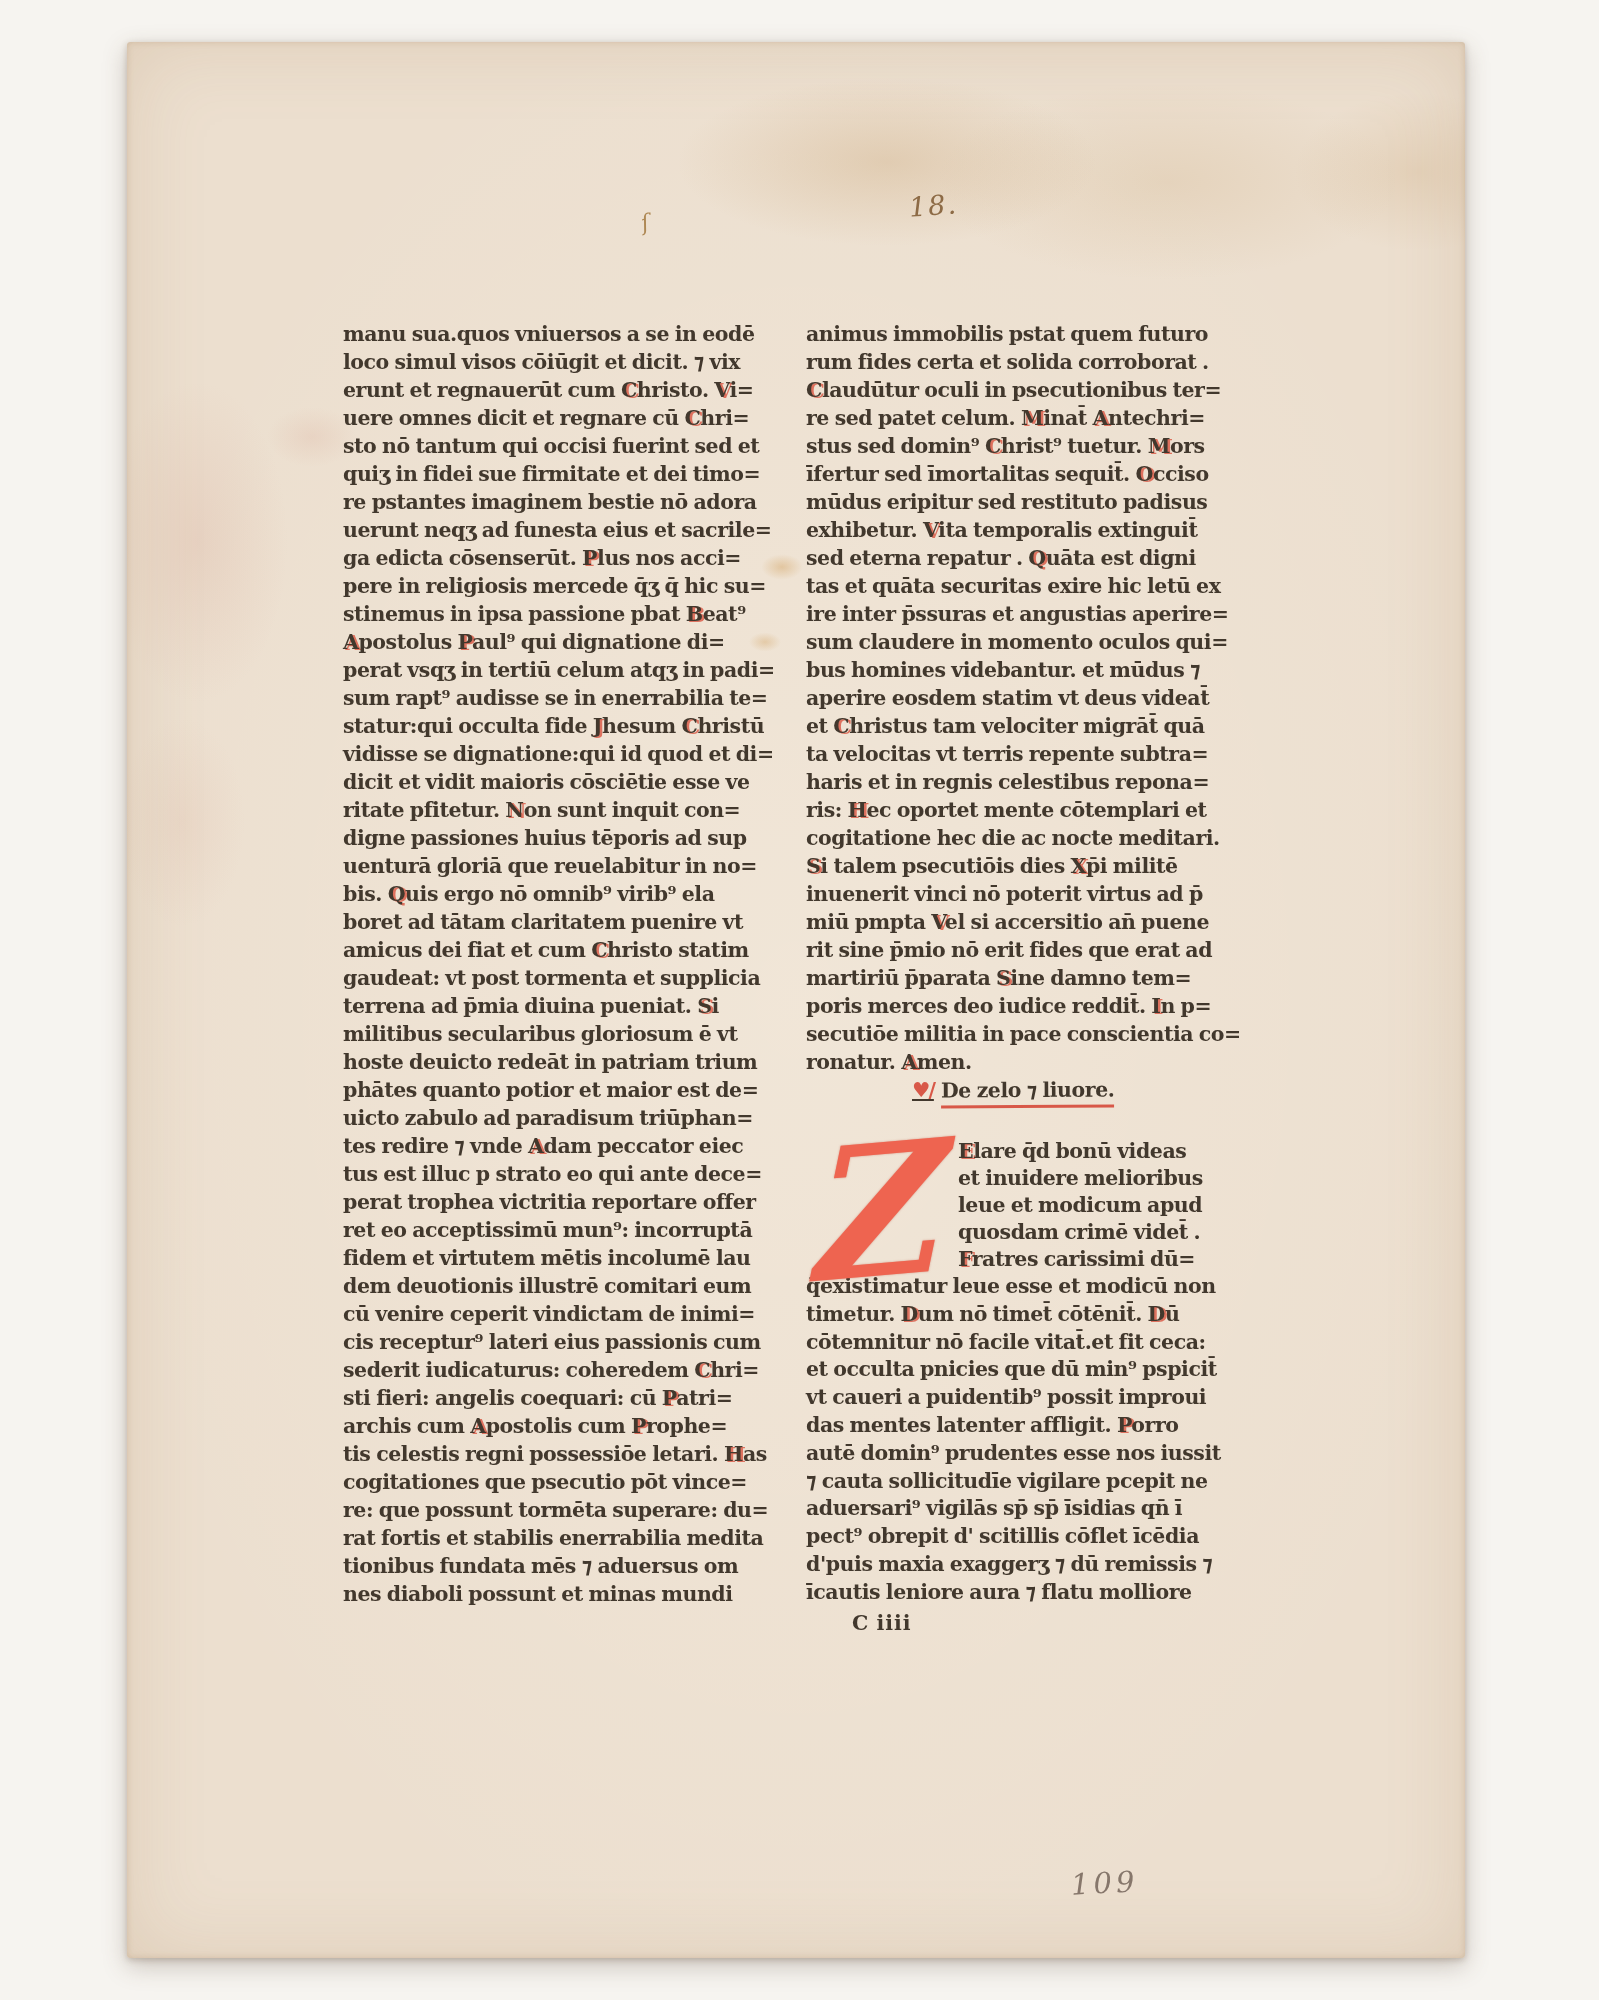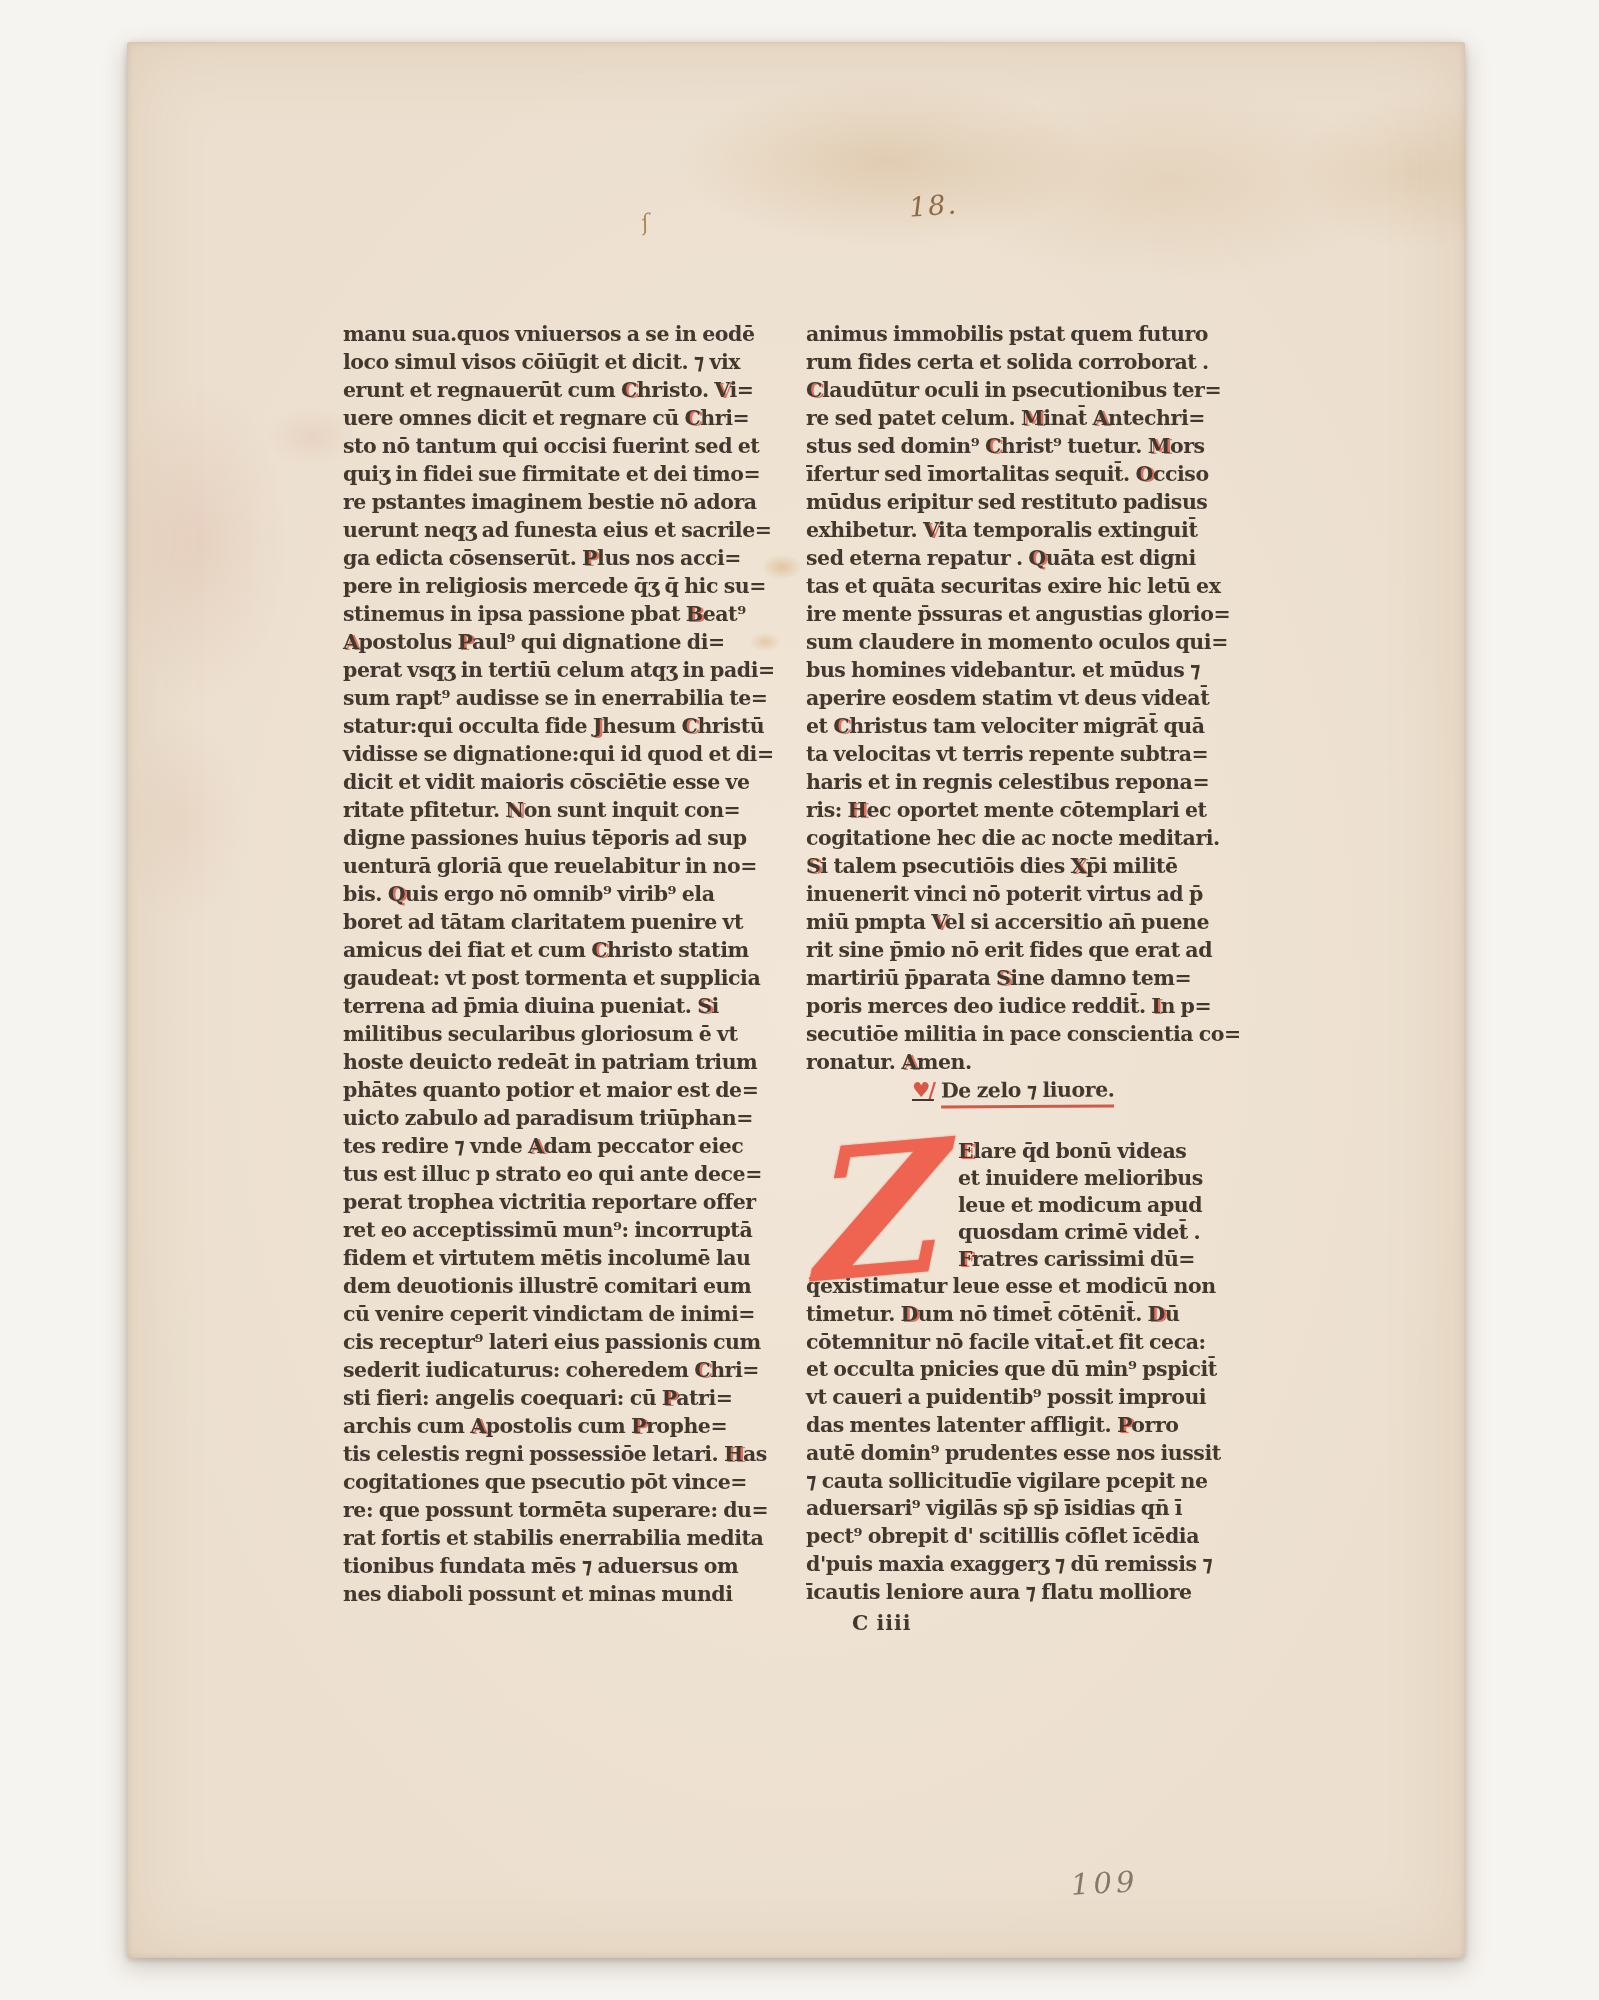--- a/index.html
+++ b/index.html
@@ -122,21 +122,21 @@
           <div class="tl">animus immobilis pstat quem futuro</div>
           <div class="tl">rum fides certa et solida corroborat .</div>
           <div class="tl"><span class="rb">C</span>laudūtur oculi in psecutionibus ter=</div>
           <div class="tl">re sed patet celum. <span class="rb">M</span>inat̄ <span class="rb">A</span>ntechri=</div>
           <div class="tl">stus sed domin⁹ <span class="rb">C</span>hrist⁹ tuetur. <span class="rb">M</span>ors</div>
           <div class="tl">īfertur sed īmortalitas sequit̄. <span class="rb">O</span>cciso</div>
           <div class="tl">mūdus eripitur sed restituto padisus</div>
           <div class="tl">exhibetur. <span class="rb">V</span>ita temporalis extinguit̄</div>
           <div class="tl">sed eterna repatur . <span class="rb">Q</span>uāta est digni</div>
           <div class="tl">tas et quāta securitas exire hic letū ex</div>
-          <div class="tl">ire mente p̄ssuras et angustias glorio=</div>
+          <div class="tl">ire inter p̄ssuras et angustias aperire=</div>
           <div class="tl">sum claudere in momento oculos qui=</div>
           <div class="tl">bus homines videbantur. et mūdus ⁊</div>
           <div class="tl">aperire eosdem statim vt deus videat̄</div>
           <div class="tl">et <span class="rb">C</span>hristus tam velociter migrāt̄ quā</div>
           <div class="tl">ta velocitas vt terris repente subtra=</div>
           <div class="tl">haris et in regnis celestibus repona=</div>
           <div class="tl">ris: <span class="rb">H</span>ec oportet mente cōtemplari et</div>
           <div class="tl">cogitatione hec die ac nocte meditari.</div>
           <div class="tl"><span class="rb">S</span>i talem psecutiōis dies <span class="rb">X</span>p̄i militē</div>
           <div class="tl">inuenerit vinci nō poterit virtus ad p̄</div>

